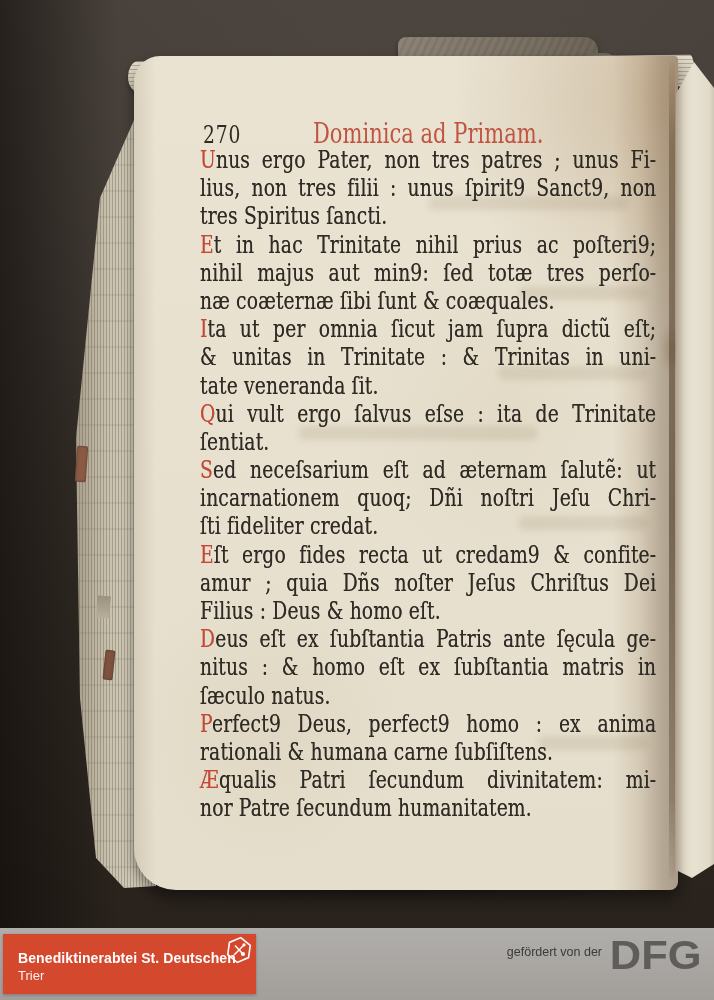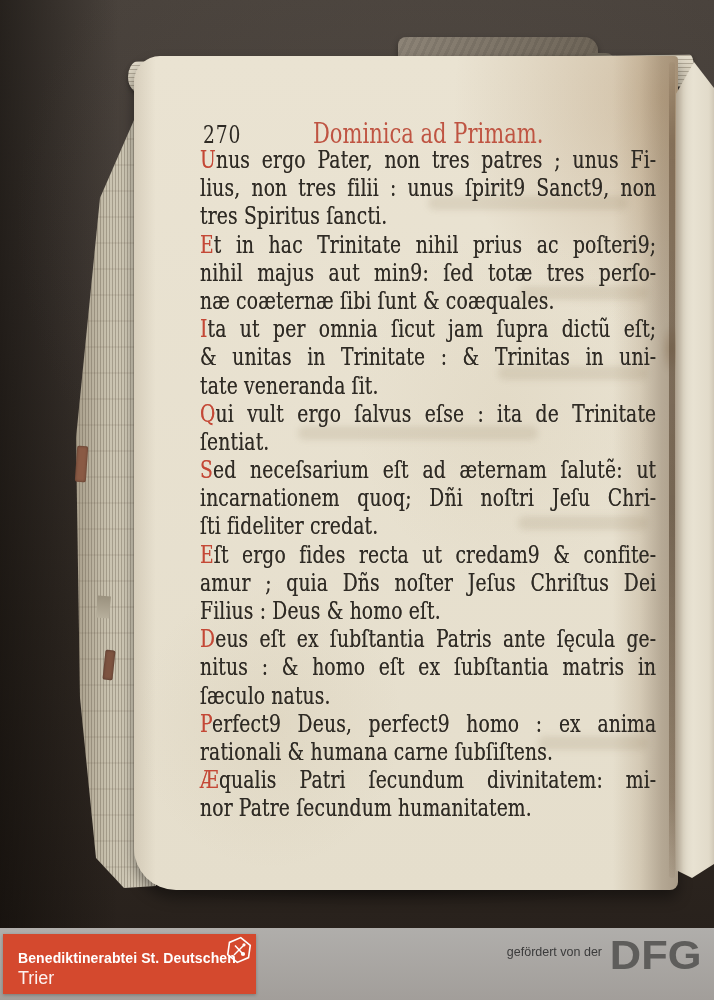--- a/index.html
+++ b/index.html
@@ -74,21 +74,21 @@
     text-shadow:0 0 .5px rgba(46,42,36,.65);}
   .line.fin{text-align-last:left;}
   .init{color:var(--initial-red,#c44836);text-shadow:0 0 .5px rgba(196,72,54,.6);}
   
   .footer{position:absolute;left:0;bottom:0;width:714px;height:72px;
     background:linear-gradient(#b0aeab,#a29e9a);font-family:"Liberation Sans","DejaVu Sans",sans-serif;}
   .banner{position:absolute;left:3px;top:934px;width:253px;height:60px;
     background:var(--banner-red,#d4492e);box-shadow:0 1px 3px rgba(0,0,0,.25);}
   .inst-name{padding:16px 0 0 15px;font-size:14px;font-weight:bold;color:#fff;letter-spacing:.1px;
     font-family:"Liberation Sans","DejaVu Sans",sans-serif;}
-  .inst-city{padding-left:15px;margin-top:2px;font-size:18px;color:rgba(255,255,255,.93);
+  .inst-city{padding-left:15px;margin-top:2px;font-size:13px;color:rgba(255,255,255,.93);
     font-family:"Liberation Sans","DejaVu Sans",sans-serif;}
   .emblem{position:absolute;top:1px;right:2px;width:30px;height:30px;}
   .funding{position:absolute;right:112px;top:17px;text-align:right;
     font-size:12.5px;line-height:15px;color:#3b3b3b;}
   .dfg{position:absolute;right:12px;top:5px;font-size:41px;font-weight:bold;
     letter-spacing:0;color:var(--dfg-gray,#5e5d5b);transform:scaleX(1.06) scaleY(.98);
     transform-origin:right top;}
 </style>
 </head>
 <body>

